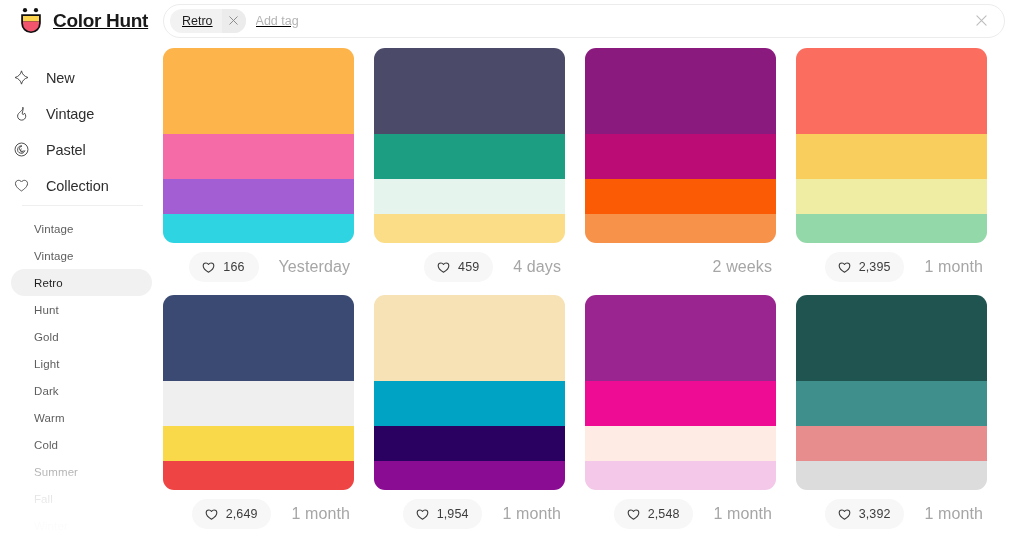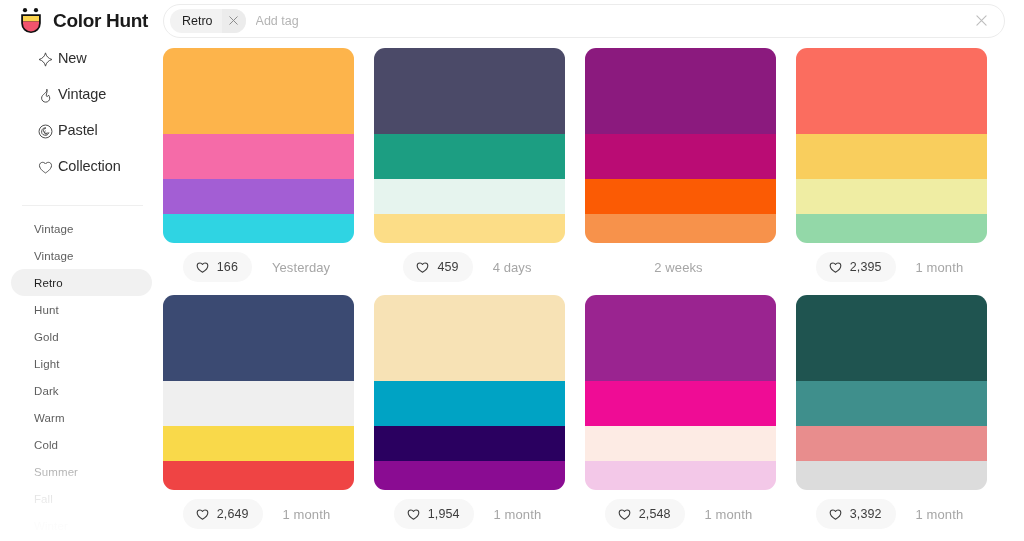--- a/index.html
+++ b/index.html
@@ -23,20 +23,21 @@
   
   .header {
     position: absolute;
     top: 0; left: 0;
     width: 1024px;
     height: 41px;
     display: flex;
     align-items: center;
     background: #ffffff;
     z-index: 20;
+    text-decoration: underline;
   }
 
   .brand {
     display: flex;
     align-items: center;
     gap: 9px;
     width: 163px;
     padding-left: 18px;
     height: 41px;
     cursor: pointer;
@@ -130,24 +131,24 @@
     height: 500px;
     background: #ffffff;
     padding-top: 9px;
     overflow: hidden;
   }
 
   .nav-main { padding: 0 0 0 0; }
 
   .nav-item {
     display: flex;
-    align-items: flex-start;
-    gap: 4px;
+    align-items: flex-end;
+    gap: 16px;
     height: 36px;
-    padding-left: 36px;
+    padding-left: 12px;
     cursor: pointer;
   }
   .nav-icon {
     width: 18px; height: 18px;
     display: flex; align-items: center; justify-content: center;
     flex: 0 0 auto;
     color: #4a4a4a;
   }
   .nav-label {
     font-size: 14.5px;
@@ -209,21 +210,21 @@
     flex-direction: column;
     cursor: pointer;
   }
   .band { width: 100%; }
 
   .card-meta {
     height: 32px;
     margin-top: 8px;
     display: flex;
     align-items: center;
-    justify-content: center;
+    justify-content: flex-end;
     gap: 20px;
   }
 
   .like-pill {
     display: flex;
     align-items: center;
     gap: 7px;
     height: 30px;
     padding: 0 14px 0 12px;
     background: #f7f7f7;
@@ -231,21 +232,21 @@
     cursor: pointer;
   }
   .like-count {
     font-size: 12.5px;
     color: #3d3d3d;
     letter-spacing: 0.1px;
   }
   .heart-icon { width: 15px; height: 15px; display: block; color: #3d3d3d; }
 
   .time-ago {
-    font-size: 13px;
+    font-size: 16px;
     color: #a6a6a6;
     padding-right: 4px;
     letter-spacing: 0.1px;
   }
 
   
   .sidebar-fade {
     position: absolute;
     left: 0; bottom: 0;
     width: 163px;

